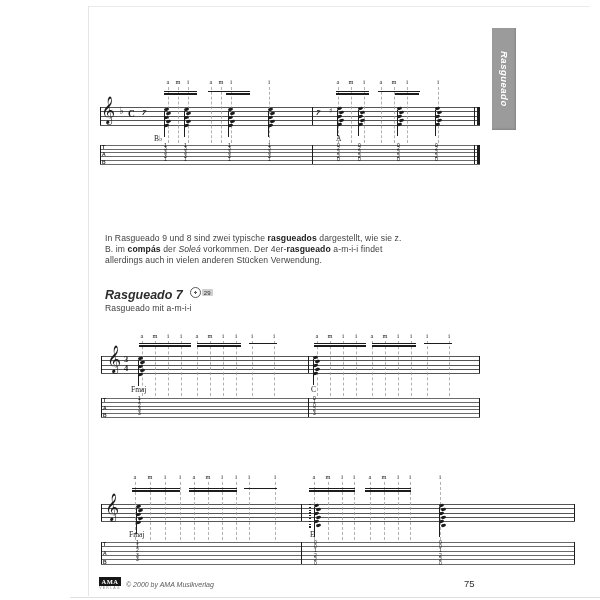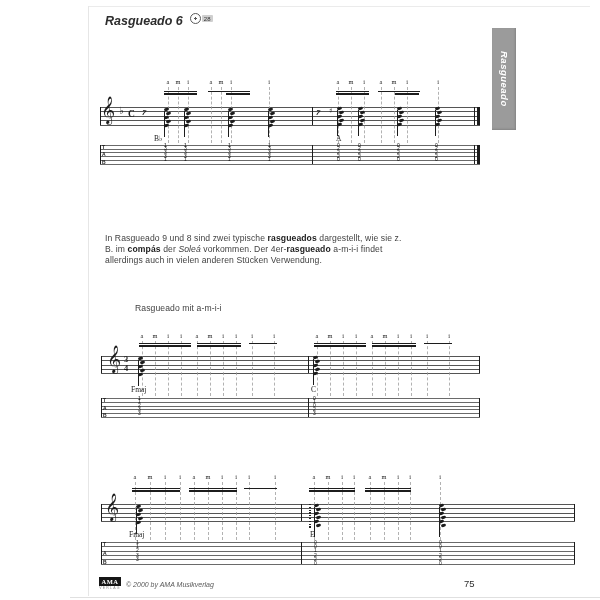--- a/index.html
+++ b/index.html
@@ -35,26 +35,20 @@
 <div class="page">
 
   <div class="edge-h"></div>
   <div class="edge-v"></div>
   <div class="edge-b"></div>
 
   <div class="sidebar-tab">
     <span>Rasgueado</span>
   </div>
 
-  <div class="abs heading" style="left:105px;top:13px;">
-    <span>Rasgueado 6</span><span class="cdicon">
-        <span class="disc"></span>
-        <span class="num">28</span>
-      </span>
-  </div>
 
 
   <div class="msys" style="left: 100px; top: 79px; width: 380px; height: 92px;">
       <div style="position: absolute; left: 0px; top: 28px; width: 380px; height: 0.8px; background: rgb(85, 85, 85);"></div>
       <div style="position: absolute; left: 0px; top: 32.4px; width: 380px; height: 0.8px; background: rgb(85, 85, 85);"></div>
       <div style="position: absolute; left: 0px; top: 36.8px; width: 380px; height: 0.8px; background: rgb(85, 85, 85);"></div>
       <div style="position: absolute; left: 0px; top: 41.2px; width: 380px; height: 0.8px; background: rgb(85, 85, 85);"></div>
       <div style="position: absolute; left: 0px; top: 45.6px; width: 380px; height: 0.8px; background: rgb(85, 85, 85);"></div>
       <div style="position: absolute; left: 0px; top: 66px; width: 380px; height: 0.7px; background: rgb(106, 106, 106);"></div>
       <div style="position: absolute; left: 0px; top: 69.7px; width: 380px; height: 0.7px; background: rgb(106, 106, 106);"></div>
@@ -204,22 +198,28 @@
       <div style="position: absolute; left: 335px; top: 78.4px; font-size: 5px; line-height: 5px; color: rgb(17, 17, 17);">0</div>
       <div style="position: absolute; left: 54px; top: 55px; font-size: 7.5px; font-family: &quot;Liberation Serif&quot;, serif; color: rgb(34, 34, 34);">B♭</div>
       <div style="position: absolute; left: 236px; top: 55px; font-size: 7.5px; font-family: &quot;Liberation Serif&quot;, serif; color: rgb(34, 34, 34);">A</div>
       <div style="position: absolute; left: 2px; top: 65px; font-size: 5px; font-weight: bold; color: rgb(34, 34, 34);">T</div>
       <div style="position: absolute; left: 2px; top: 72.25px; font-size: 5px; font-weight: bold; color: rgb(34, 34, 34);">A</div>
       <div style="position: absolute; left: 2px; top: 79.5px; font-size: 5px; font-weight: bold; color: rgb(34, 34, 34);">B</div>
     </div>
 
   <div class="abs body-text" style="left:105px;top:233px;width:300px;"><span>In Rasgueado 9 und 8 sind zwei typische </span><b>rasgueados</b><span> dargestellt, wie sie z. B. im </span><b>compás</b><span> der </span><i>Soleá</i><span> vorkommen. Der 4er-</span><b>rasgueado</b><span> a-m-i-i findet allerdings auch in vielen anderen Stücken Verwendung.</span></div>
 
-
-  <div class="abs body-text" style="left:105px;top:303px;margin-left:30px;">Rasgueado mit a-m-i-i</div>
+  <div class="abs heading" style="left:105px;top:287px;">
+    <span>Rasgueado 7</span><span class="cdicon">
+        <span class="disc"></span>
+        <span class="num">29</span>
+      </span>
+  </div>
+
+  <div class="abs body-text" style="left:105px;top:303px;">Rasgueado mit a-m-i-i</div>
 
   <div class="msys" style="left: 101px; top: 333px; width: 379px; height: 90px;">
       <div style="position: absolute; left: 0px; top: 23px; width: 379px; height: 0.8px; background: rgb(85, 85, 85);"></div>
       <div style="position: absolute; left: 0px; top: 27.3px; width: 379px; height: 0.8px; background: rgb(85, 85, 85);"></div>
       <div style="position: absolute; left: 0px; top: 31.6px; width: 379px; height: 0.8px; background: rgb(85, 85, 85);"></div>
       <div style="position: absolute; left: 0px; top: 35.9px; width: 379px; height: 0.8px; background: rgb(85, 85, 85);"></div>
       <div style="position: absolute; left: 0px; top: 40.2px; width: 379px; height: 0.8px; background: rgb(85, 85, 85);"></div>
       <div style="position: absolute; left: 0px; top: 65px; width: 379px; height: 0.7px; background: rgb(106, 106, 106);"></div>
       <div style="position: absolute; left: 0px; top: 68.8px; width: 379px; height: 0.7px; background: rgb(106, 106, 106);"></div>
       <div style="position: absolute; left: 0px; top: 72.6px; width: 379px; height: 0.7px; background: rgb(106, 106, 106);"></div>

